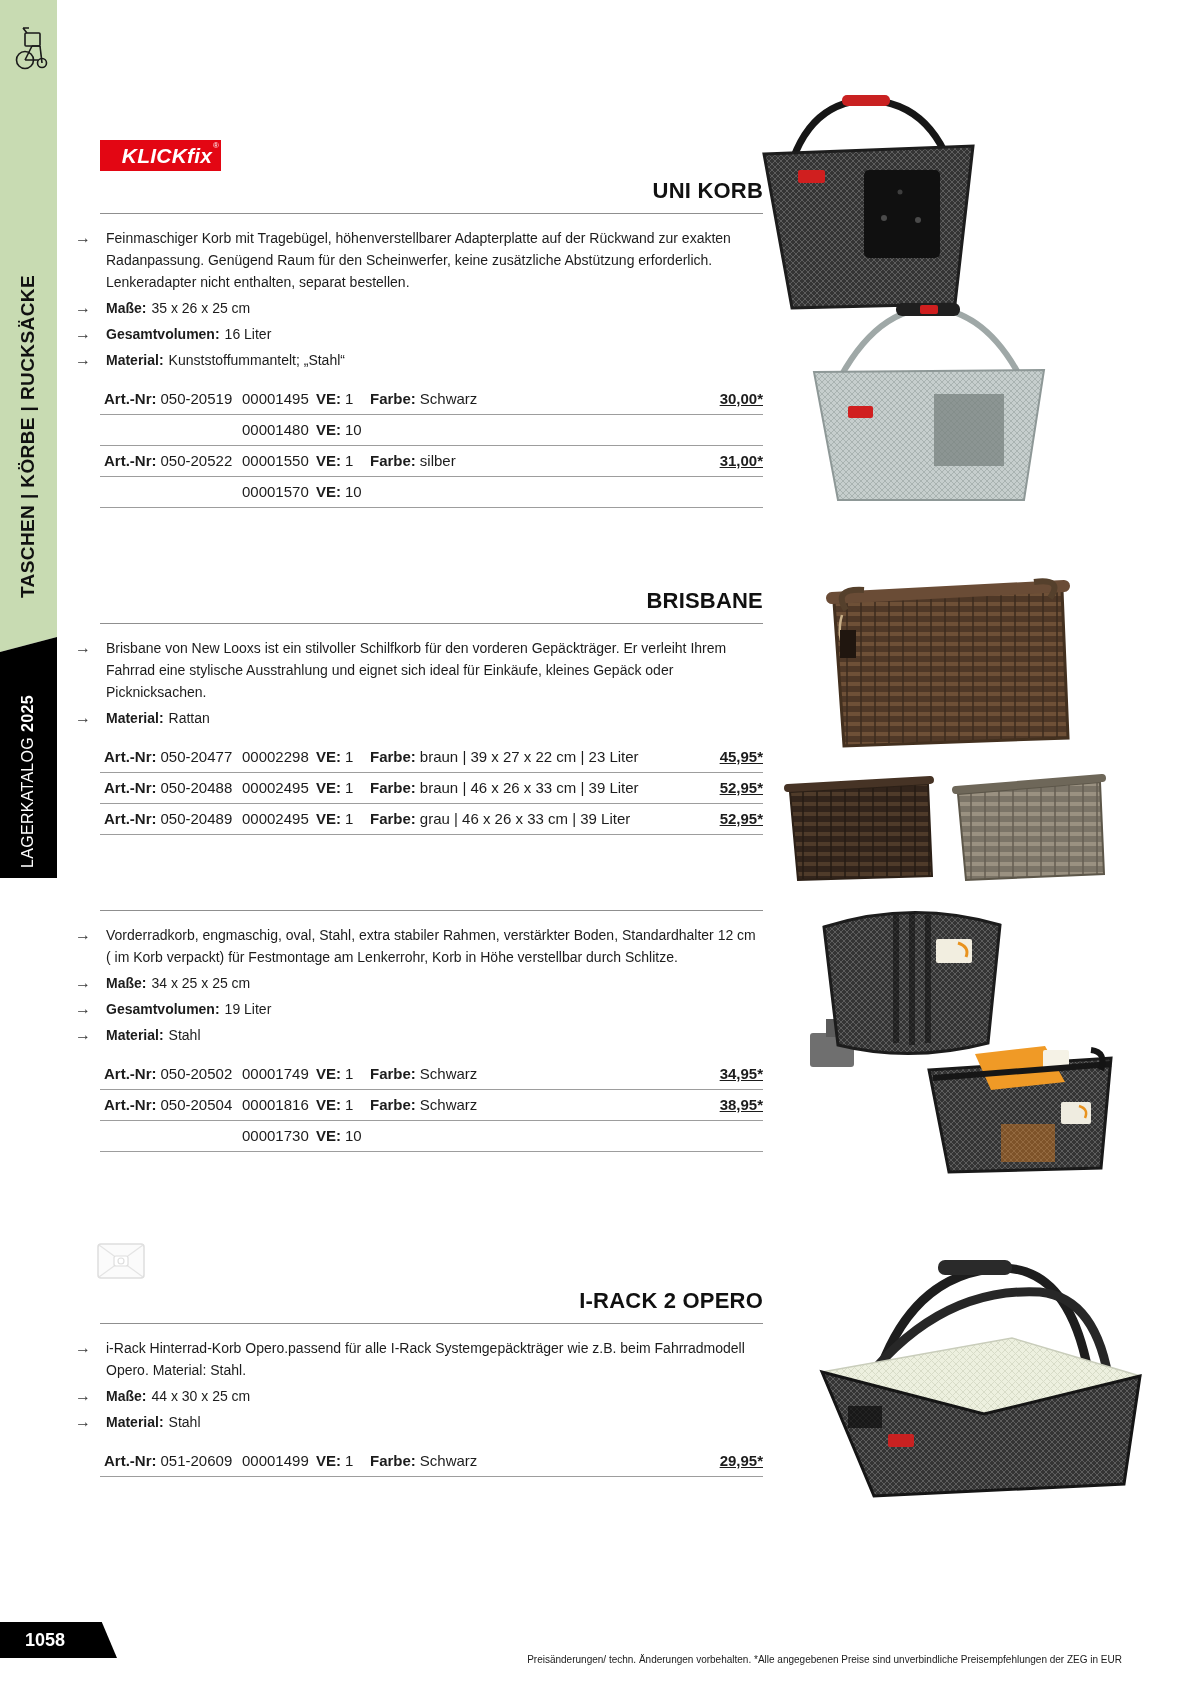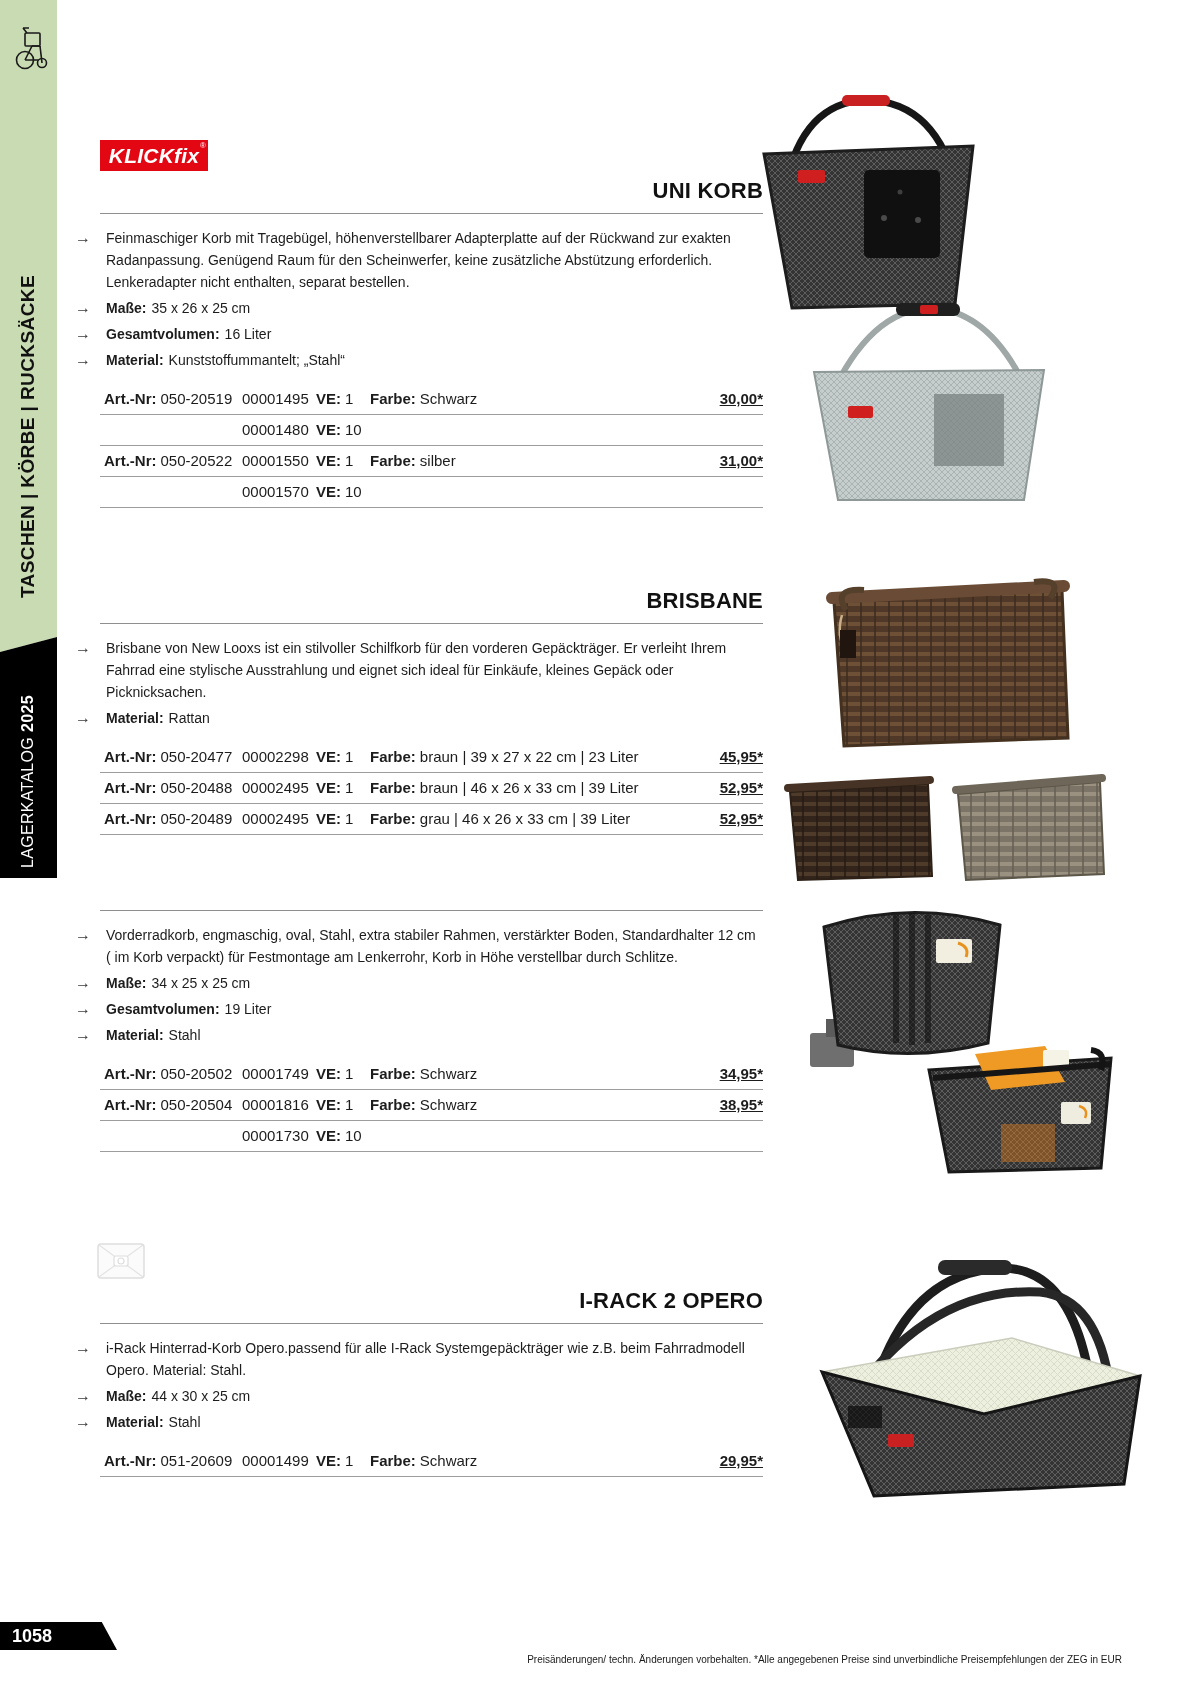--- a/index.html
+++ b/index.html
@@ -16,21 +16,21 @@
   .v-katalog{left:19px;top:868px;font-size:16px;color:#fff;letter-spacing:.3px;}
   .v-katalog .yr{font-weight:bold;margin-left:5px;}
   .bike-icon{position:absolute;left:14px;top:26px;}
 
   
   .sec{position:absolute;left:100px;width:663px;}
   .sec-title{font-size:22px;font-weight:bold;margin:0 0 0 2px;letter-spacing:.2px;color:#111;text-align:right;}
   .sec-rule{border:none;border-top:1px solid #8f8f8f;margin:9px 0 13px 0;}
   .klickfix{position:relative;width:108px;height:31px;background:#e30613;color:#fff;
             display:flex;align-items:center;justify-content:center;
-            font-style:italic;font-weight:bold;font-size:21px;letter-spacing:.2px;margin-bottom:7px;}
+            font-style:italic;font-weight:bold;font-size:21px;letter-spacing:.2px;margin-bottom:7px;padding-left:13px;}
   .klickfix .reg{position:absolute;top:1px;right:2px;font-size:8px;font-style:normal;font-weight:normal;}
 
   .bullet{display:flex;margin:0 0 4px -25px;}
   .bullet .arr{flex:none;width:31px;color:#3a3a3a;font-size:16px;line-height:22px;}
   .bullet .btxt{flex:1;font-size:14px;line-height:22px;}
   .bullet .btxt b:not(:empty){margin-right:5px;}
 
   .tbl{margin-top:13px;}
   .trow{display:flex;align-items:flex-start;border-bottom:1px solid #9d9d9d;
         padding:6px 0 7px 4px;font-size:15px;}
@@ -40,23 +40,23 @@
   .c-farbe{flex:1;}
   .c-price{flex:none;margin-left:auto;font-weight:bold;white-space:nowrap;text-decoration:underline;}
   .trow b:not(:empty){margin-right:4px;}
 
   .noimg-icon{margin:0 0 9px -3px;display:block;}
 
   
   .pimg{position:absolute;}
 
   
-  .pagenum{position:absolute;left:0;top:1622px;width:117px;height:28px;background:#000;
+  .pagenum{position:absolute;left:0;top:1622px;width:117px;height:36px;background:#000;
            clip-path:polygon(0 0,87% 0,100% 100%,0 100%);
-           color:#fff;font-size:18px;font-weight:bold;display:flex;align-items:center;padding-left:12px;box-sizing:border-box;}
+           color:#fff;font-size:18px;font-weight:bold;display:flex;align-items:center;padding-left:25px;box-sizing:border-box;}
   .disclaimer{position:absolute;top:1654px;right:69px;font-size:10px;color:#1a1a1a;}
 </style>
 </head>
 <body>
 
 <div class="page">
 
   <svg width="0" height="0" style="position:absolute">
     <defs>
       <pattern id="meshD" width="6" height="6" patternUnits="userSpaceOnUse">

